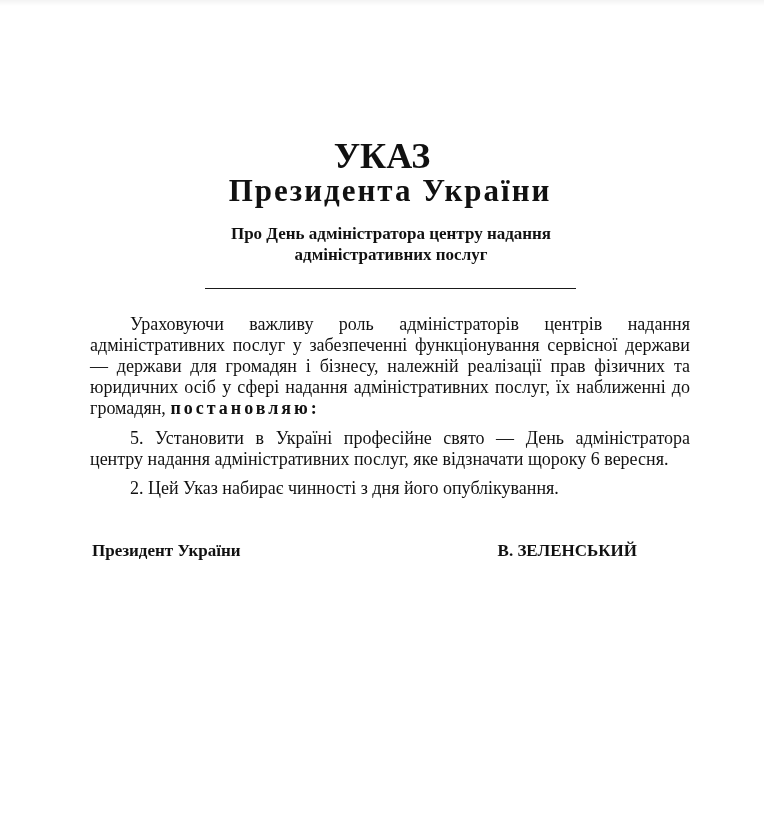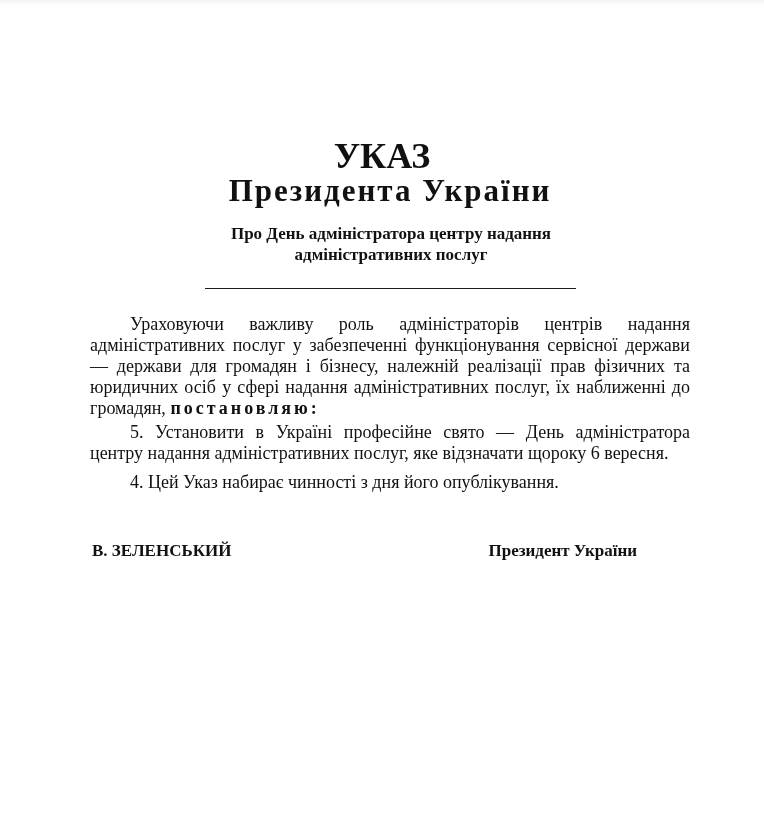--- a/index.html
+++ b/index.html
@@ -72,21 +72,21 @@
       width: 600px;
       font-size: 18px;
       line-height: 21px;
     }
     .body-text p {
       margin: 0 0 8px 0;
       text-indent: 40px;
       text-align: justify;
     }
     .body-text p.intro {
-      margin-bottom: 3px;
+      margin-bottom: 9px;
     }
     .spaced-bold {
       font-weight: bold;
       letter-spacing: 3px;
     }
     .signature-row {
       position: absolute;
       left: 92px;
       top: 540px;
       width: 545px;
@@ -110,21 +110,21 @@
   <div class="subject">
     <div>Про День адміністратора центру надання</div>
     <div>адміністративних послуг</div>
   </div>
 
   <div class="rule"></div>
 
   <div class="body-text">
     <p class="intro"><span>Ураховуючи важливу роль адміністраторів центрів надання адміністративних послуг у забезпеченні функціонування сервісної держави — держави для громадян і бізнесу, належній реалізації прав фізичних та юридичних осіб у сфері надання адміністративних послуг, їх наближенні до громадян, </span><span class="spaced-bold">постановляю:</span></p>
     <p>5. Установити в Україні професійне свято — День адміністратора центру надання адміністративних послуг, яке відзначати щороку 6 вересня.</p>
-    <p>4. Цей  Указ набирає чинності з дня його опублікування.</p>
+    <p>2. Цей  Указ набирає чинності з дня його опублікування.</p>
   </div>
 
   <div class="signature-row">
+    <span>Президент України</span>
     <span>В. ЗЕЛЕНСЬКИЙ</span>
-    <span>Президент України</span>
   </div>
 
 </div>
 
 </body></html>

